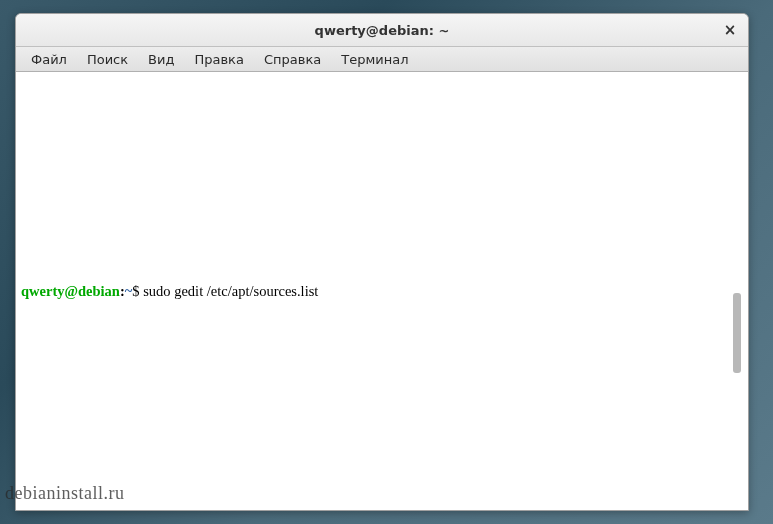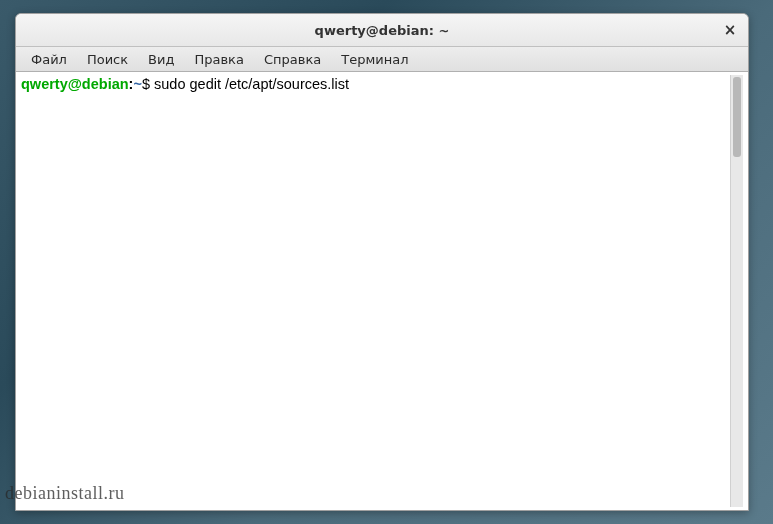--- a/index.html
+++ b/index.html
@@ -69,25 +69,26 @@
     .menu-item {
       padding: 7px 10px;
       font-size: 13px;
       color: #2a2a2a;
       cursor: pointer;
     }
     .terminal-content {
       flex: 1;
       background: #ffffff;
       padding: 3px 5px;
-      font-family: Liberation Sans, sans-serif;
+      font-family: Liberation Serif, serif;
       font-size: 14.5px;
       line-height: 1.3;
       position: relative;
       display: flex;
+      align-items: center;
     }
     .terminal-text-area {
       flex: 1;
     }
     .scrollbar {
       width: 13px;
       background: #e8e8e8;
       border-left: 1px solid #d0d0d0;
       position: relative;
     }

